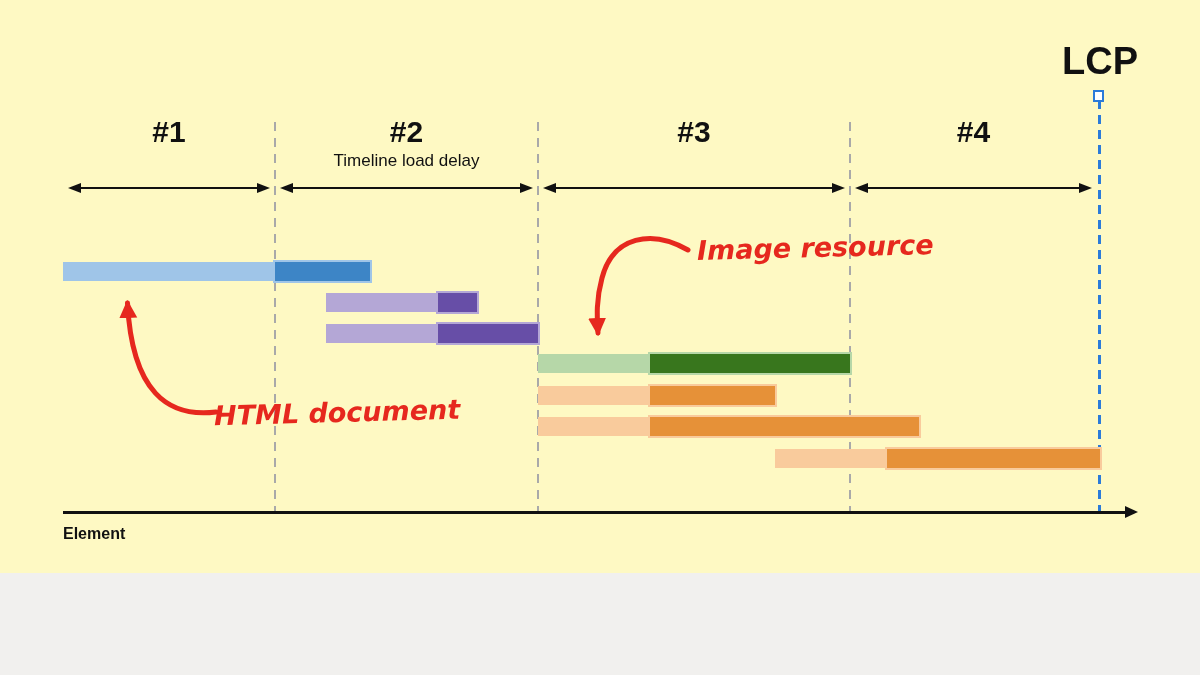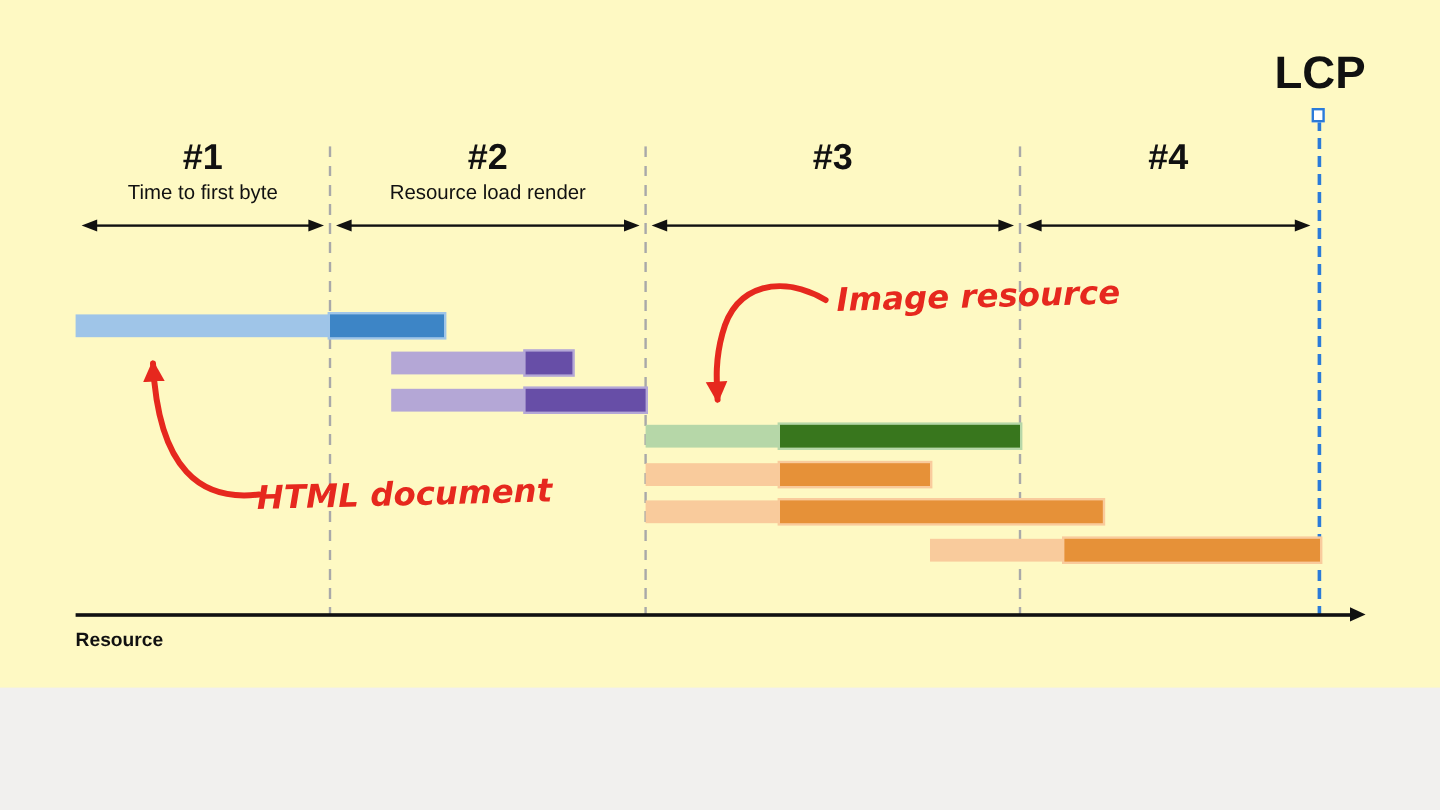--- a/index.html
+++ b/index.html
@@ -47,30 +47,29 @@
       <div class="sep" style="left: 537px; background: repeating-linear-gradient(rgb(169, 169, 169) 0px, rgb(169, 169, 169) 9px, transparent 9px, transparent 16px);"></div>
       <div class="sep" style="left: 849px; background: repeating-linear-gradient(rgb(169, 169, 169) 0px, rgb(169, 169, 169) 9px, transparent 9px, transparent 16px);"></div>
     </div>
 
   <div class="lcp-line" id="lcp-line" style="left: 1098px; top: 100px; height: 413px; background: repeating-linear-gradient(rgb(43, 123, 217) 0px, rgb(43, 123, 217) 9px, transparent 9px, transparent 15px);"></div>
   <div class="lcp-marker" id="lcp-marker" style="border: 2px solid rgb(43, 123, 217);"></div>
   <div class="lcp-title">LCP</div>
 
   <div class="phase" style="left: 63px; width: 212px;">
     <div class="phase-num">#1</div>
-    <div class="phase-sub">Time to first byte</div>
     <div class="phase-arrow">
       <div class="head left"></div>
       <div class="line"></div>
       <div class="head right"></div>
     </div>
   </div>
   <div class="phase" style="left: 275px; width: 263px;">
     <div class="phase-num">#2</div>
-    <div class="phase-sub">Resource load render</div>
+    <div class="phase-sub">Timeline load delay</div>
     <div class="phase-arrow">
       <div class="head left"></div>
       <div class="line"></div>
       <div class="head right"></div>
     </div>
   </div>
   <div class="phase" style="left: 538px; width: 312px;">
     <div class="phase-num">#3</div>
     <div class="phase-arrow">
       <div class="head left"></div>
@@ -111,21 +110,21 @@
       </marker>
     </defs>
     <path class="red-path" d="M 216 412 C 168 418, 132 392, 127.5 303" fill="none" stroke-width="5" stroke-linecap="round" marker-end="url(#red-arrow)" stroke="#e6281e"></path>
     <path class="red-path" d="M 688 250 C 652 229, 613 236, 602 278 C 596 300, 597 316, 598 333" fill="none" stroke-width="5" stroke-linecap="round" marker-end="url(#red-arrow)" stroke="#e6281e"></path>
   </svg>
 
   <div class="annotation" style="left: 214px; top: 397px; color: rgb(230, 40, 30);">HTML document</div>
   <div class="annotation" style="left: 697px; top: 232px; color: rgb(230, 40, 30);">Image resource</div>
 
   <div class="axis-line"></div>
-  <div class="timeline-label">Resource</div>
+  <div class="timeline-label">Element</div>
 
   <div class="footer" id="footer" style="background: rgb(241, 240, 238);">
     
     
     
     
   </div>
 
 </div>
 

